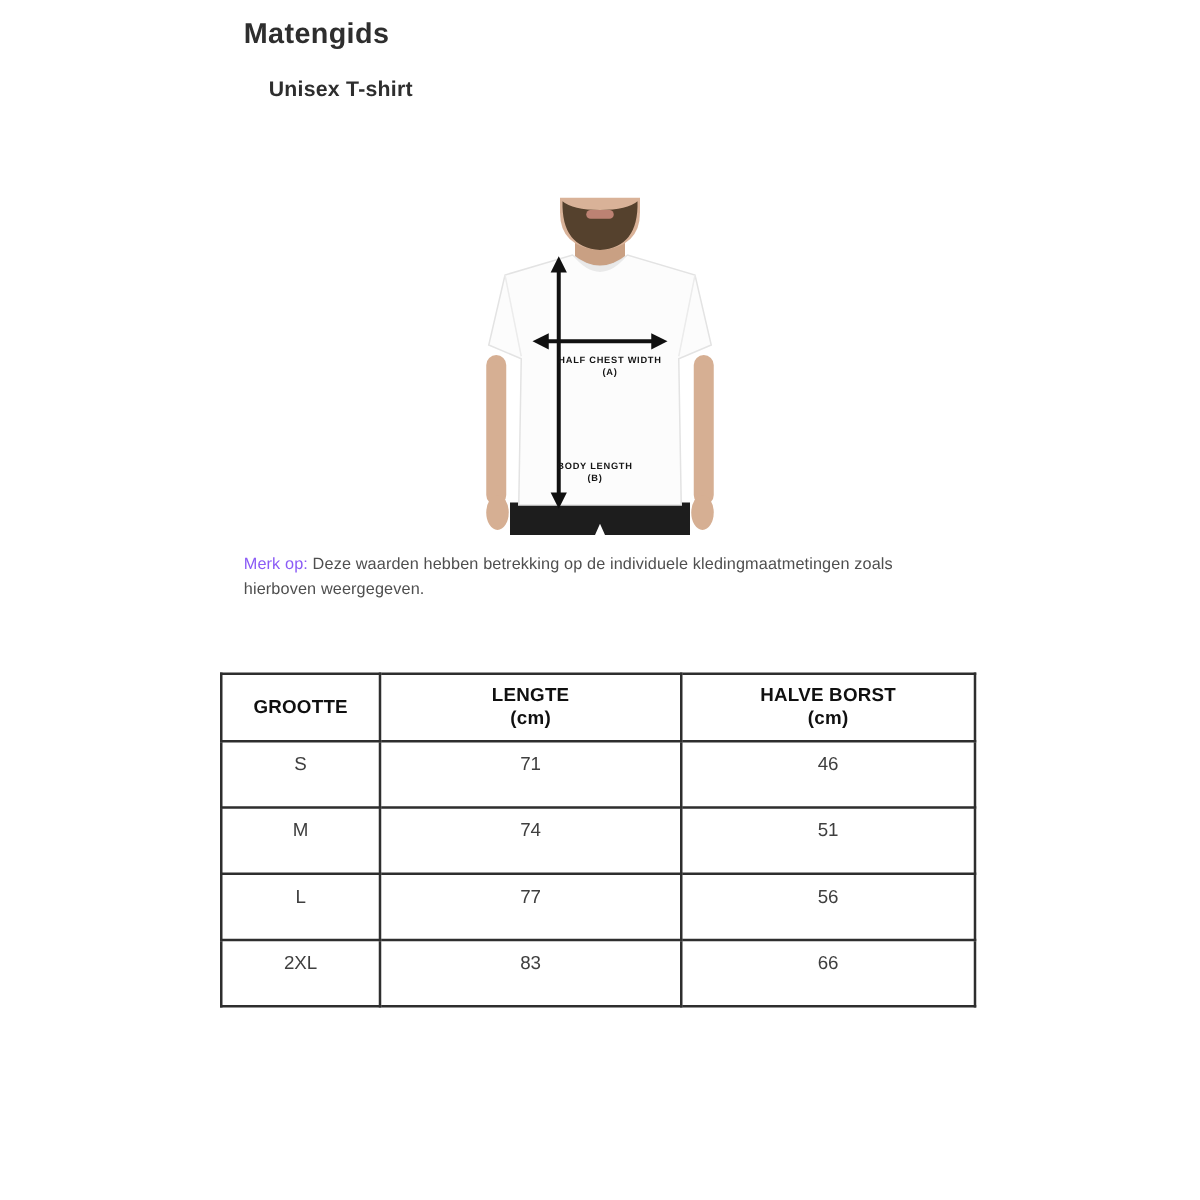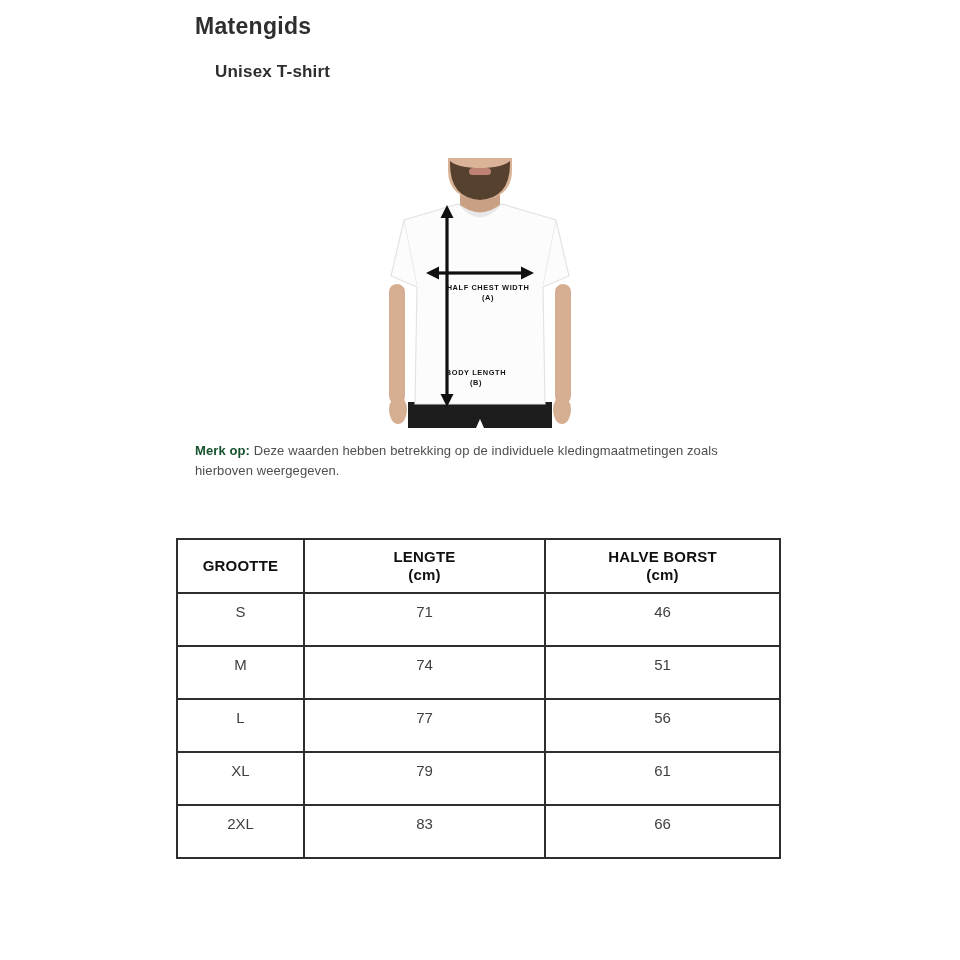--- a/index.html
+++ b/index.html
@@ -52,21 +52,21 @@
   .measurement-note {
     position: absolute;
     left: 195px;
     top: 441px;
     width: 548px;
     font-size: 13px;
     line-height: 20px;
     letter-spacing: 0.1px;
     color: #4f4f4f;
   }
-  .measurement-note b { color: #14532d; font-weight: 700; margin-top: 28px; }
+  .measurement-note b { color: #8b5cf6; font-weight: 400; margin-top: 28px; }
   table.size-table {
     position: absolute;
     left: 176px;
     top: 538px;
     width: 603px;
     border-collapse: collapse;
     table-layout: fixed;
     padding-left: 42px;
   }
   .size-table th, .size-table td {
@@ -186,25 +186,20 @@
         <td>M</td>
         <td>74</td>
         <td>51</td>
       </tr>
       <tr>
         <td>L</td>
         <td>77</td>
         <td>56</td>
       </tr>
       <tr>
-        <td>XL</td>
-        <td>79</td>
-        <td>61</td>
-      </tr>
-      <tr>
         <td>2XL</td>
         <td>83</td>
         <td>66</td>
       </tr>
     </tbody>
   </table>
 
 </div>
 
 </body></html>

